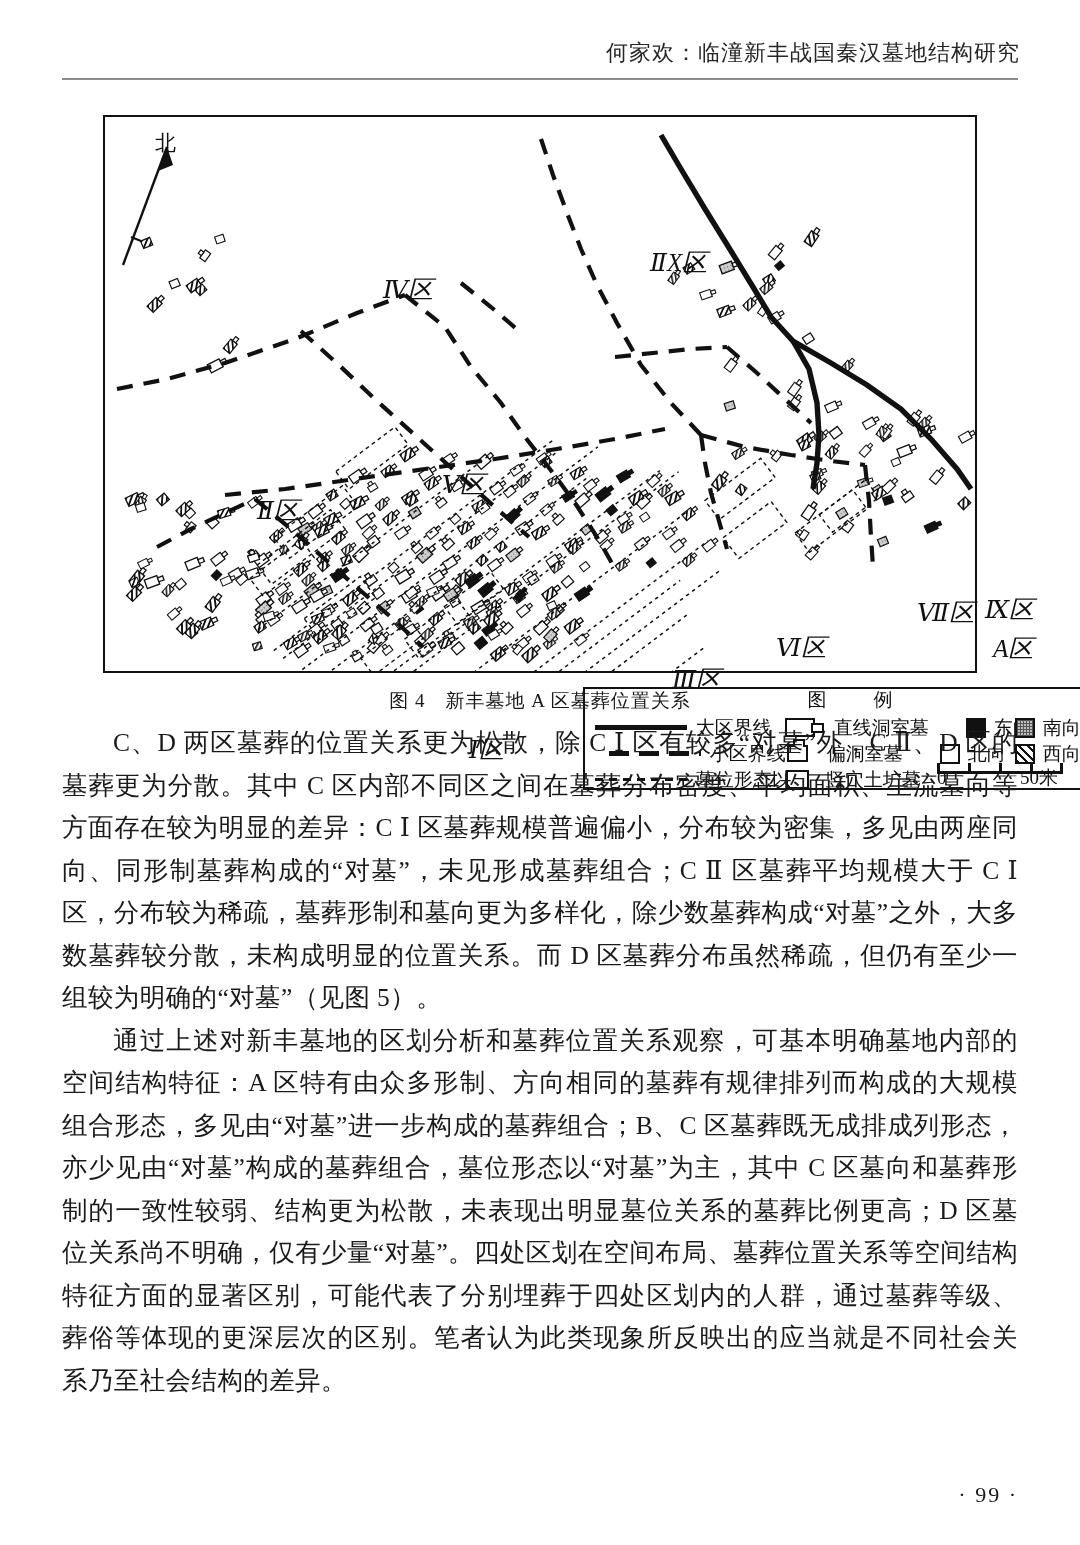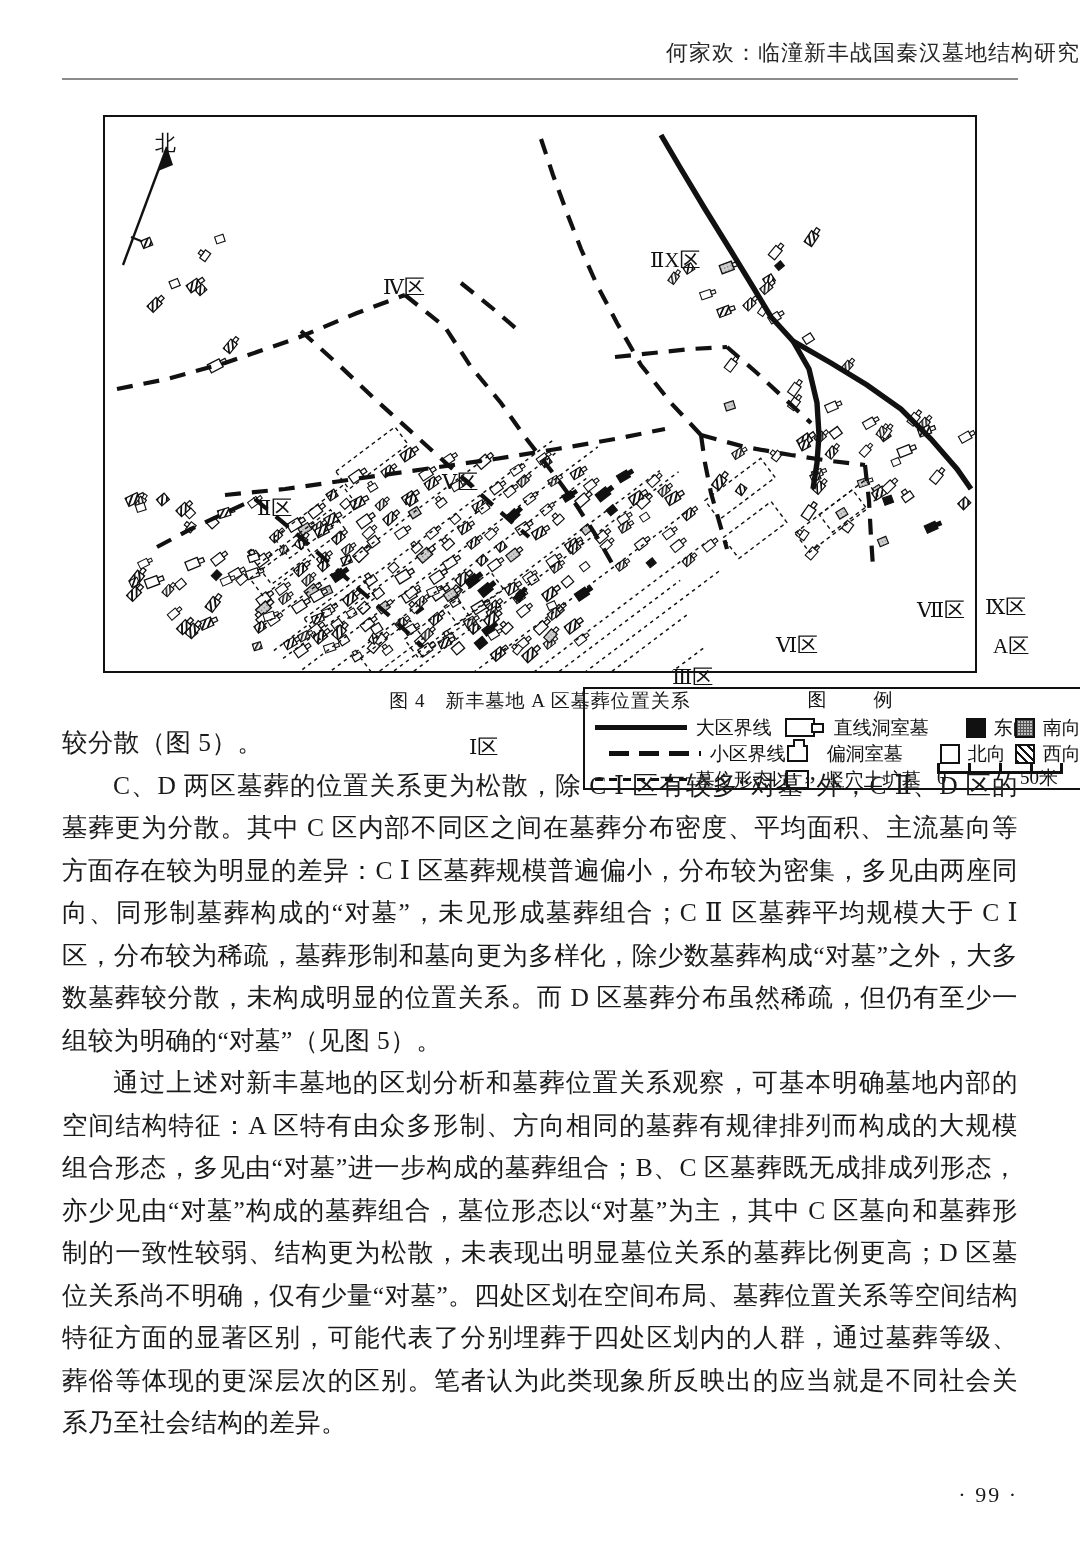--- a/index.html
+++ b/index.html
@@ -4,37 +4,37 @@
 <style>
   html,body{margin:0;padding:0;background:#fff;}
   body{
     width:1080px;height:1545px;position:relative;overflow:hidden;
     font-family:"Liberation Serif","DejaVu Serif",serif;
     color:#1a1a1a;
   }
   
   #running-head{
     position:absolute;left:0;top:38px;width:1080px;height:40px;
-    text-align:right;box-sizing:border-box;
+    text-align:right;padding-right:60px;box-sizing:border-box;
     font-size:22px;letter-spacing:1px;color:#262626;
   }
   #head-rule{
     position:absolute;left:62px;top:78px;width:956px;height:2px;background:#8c8c8c;
   }
 
   
   #figure{
     position:absolute;left:103px;top:115px;width:874px;height:558px;
     border:2px solid #111;box-sizing:border-box;background:#fff;
   }
   #map-canvas{position:absolute;left:0;top:0;width:870px;height:554px;}
 
   .zone-label{
-    position:absolute;font-size:21px;line-height:1;color:#111;
-    white-space:nowrap;font-family:"Liberation Serif","DejaVu Serif",serif;
+    position:absolute;font-size:25px;line-height:1;color:#111;
+    white-space:nowrap;font-family:"Liberation Serif","DejaVu Serif",serif;font-style:italic;
   }
   .north-label{
     position:absolute;font-size:21px;color:#111;white-space:nowrap;
   }
 
   
   #legend{
     position:absolute;left:478px;top:570px;width:499px;height:103px;
     border:2px solid #111;box-sizing:border-box;background:#fff;
     font-size:19px;
@@ -575,18 +575,17 @@
       <div class="tick" style="left:62px;"></div>
       <div class="tick" style="left:93px;"></div>
       <div class="tick" style="left:123px;"></div>
     </div>
   </div>
 </div>
 
 <div id="caption">图 4　新丰墓地 A 区墓葬位置关系</div>
 
 <div id="body-text">
-    <p class="">较分散（图 5）。</p>
     <p class="indent">C、D 两区墓葬的位置关系更为松散，除 C Ⅰ 区有较多“对墓”外，C Ⅱ、D 区的墓葬更为分散。其中 C 区内部不同区之间在墓葬分布密度、平均面积、主流墓向等方面存在较为明显的差异：C Ⅰ 区墓葬规模普遍偏小，分布较为密集，多见由两座同向、同形制墓葬构成的“对墓”，未见形成墓葬组合；C Ⅱ 区墓葬平均规模大于 C Ⅰ 区，分布较为稀疏，墓葬形制和墓向更为多样化，除少数墓葬构成“对墓”之外，大多数墓葬较分散，未构成明显的位置关系。而 D 区墓葬分布虽然稀疏，但仍有至少一组较为明确的“对墓”（见图 5）。</p>
     <p class="indent">通过上述对新丰墓地的区划分析和墓葬位置关系观察，可基本明确墓地内部的空间结构特征：A 区特有由众多形制、方向相同的墓葬有规律排列而构成的大规模组合形态，多见由“对墓”进一步构成的墓葬组合；B、C 区墓葬既无成排成列形态，亦少见由“对墓”构成的墓葬组合，墓位形态以“对墓”为主，其中 C 区墓向和墓葬形制的一致性较弱、结构更为松散，未表现出明显墓位关系的墓葬比例更高；D 区墓位关系尚不明确，仅有少量“对墓”。四处区划在空间布局、墓葬位置关系等空间结构特征方面的显著区别，可能代表了分别埋葬于四处区划内的人群，通过墓葬等级、葬俗等体现的更深层次的区别。笔者认为此类现象所反映出的应当就是不同社会关系乃至社会结构的差异。</p>
   </div>
 
 <div id="page-number">· 99 ·</div>
 
 </body></html>

